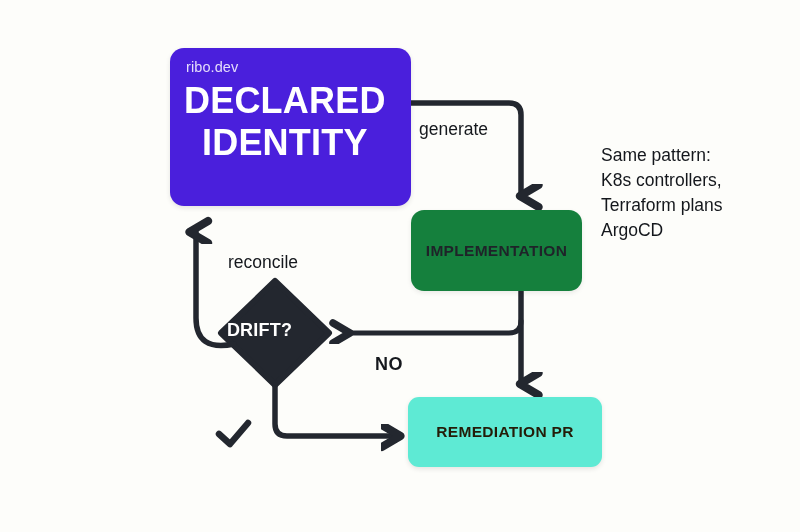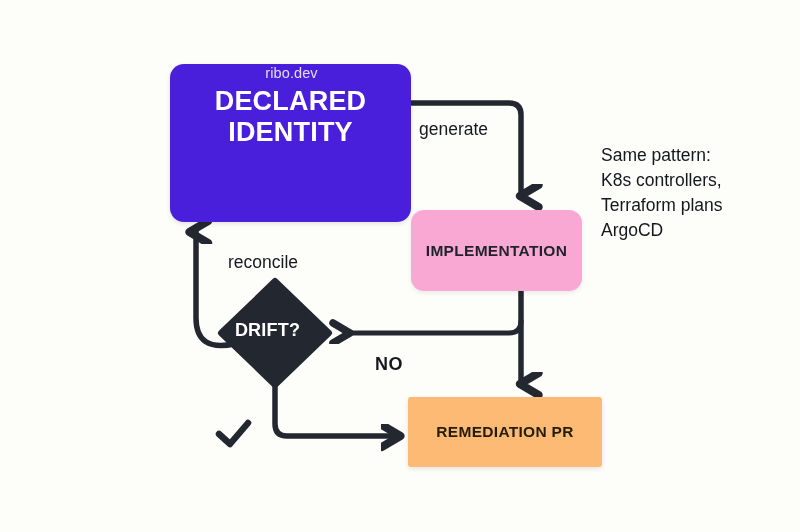--- a/index.html
+++ b/index.html
@@ -22,93 +22,93 @@
     box-sizing: border-box;
     display: flex;
     flex-direction: column;
     align-items: center;
     justify-content: center;
   }
 
   
   #declared-identity {
     left: 170px;
-    top: 64px;
+    top: 48px;
     width: 241px;
     height: 158px;
     background: #4a1fdc;
     border-radius: 14px;
     box-shadow: 0 2px 5px rgba(0,0,0,0.10);
-    align-items: center;
+    align-items: flex-start;
     justify-content: flex-start;
-    padding: 0 14px 12px 14px;
+    padding: 10px 14px 12px 14px;
   }
   #declared-identity .brand {
     color: #e4dcfb;
     font-size: 14.5px;
     text-align: left;
     letter-spacing: 0.1px;
     line-height: 1.1;
     margin: 2px 0 3px 2px;
   }
   #declared-identity .title {
     color: #ffffff;
-    font-size: 27px;
+    font-size: 36px;
     font-weight: bold;
     text-align: center;
     line-height: 1.16;
     letter-spacing: 0.2px;
     margin-top: 1px;
   }
   #declared-identity .subtitle {
     color: #f2eefd;
     font-size: 16.5px;
     text-align: center;
     line-height: 1.24;
     margin-top: 8px;
   }
 
   
   #implementation {
     left: 411px;
     top: 210px;
     width: 171px;
     height: 81px;
-    background: #f9a8d4;
+    background: #15803d;
     border-radius: 13px;
     box-shadow: 0 2px 5px rgba(0,0,0,0.08);
   }
   #implementation .label {
     color: #1f2329;
     font-size: 15.5px;
     font-weight: bold;
     letter-spacing: 0.3px;
   }
 
   
   #remediation-pr {
     left: 408px;
     top: 397px;
     width: 194px;
     height: 70px;
-    background: #fdba74;
-    border-radius: 3px;
+    background: #5eead4;
+    border-radius: 11px;
     box-shadow: 0 2px 5px rgba(0,0,0,0.10);
   }
   #remediation-pr .label {
     color: #241c08;
     font-size: 15.5px;
     font-weight: bold;
     letter-spacing: 0.3px;
   }
 
   
   #drift-label {
     position: absolute;
-    left: 214px;
+    left: 206px;
     top: 320px;
     width: 107px;
     text-align: center;
     color: #ffffff;
     font-size: 18px;
     font-weight: bold;
     letter-spacing: 0.2px;
     pointer-events: none;
   }
 

